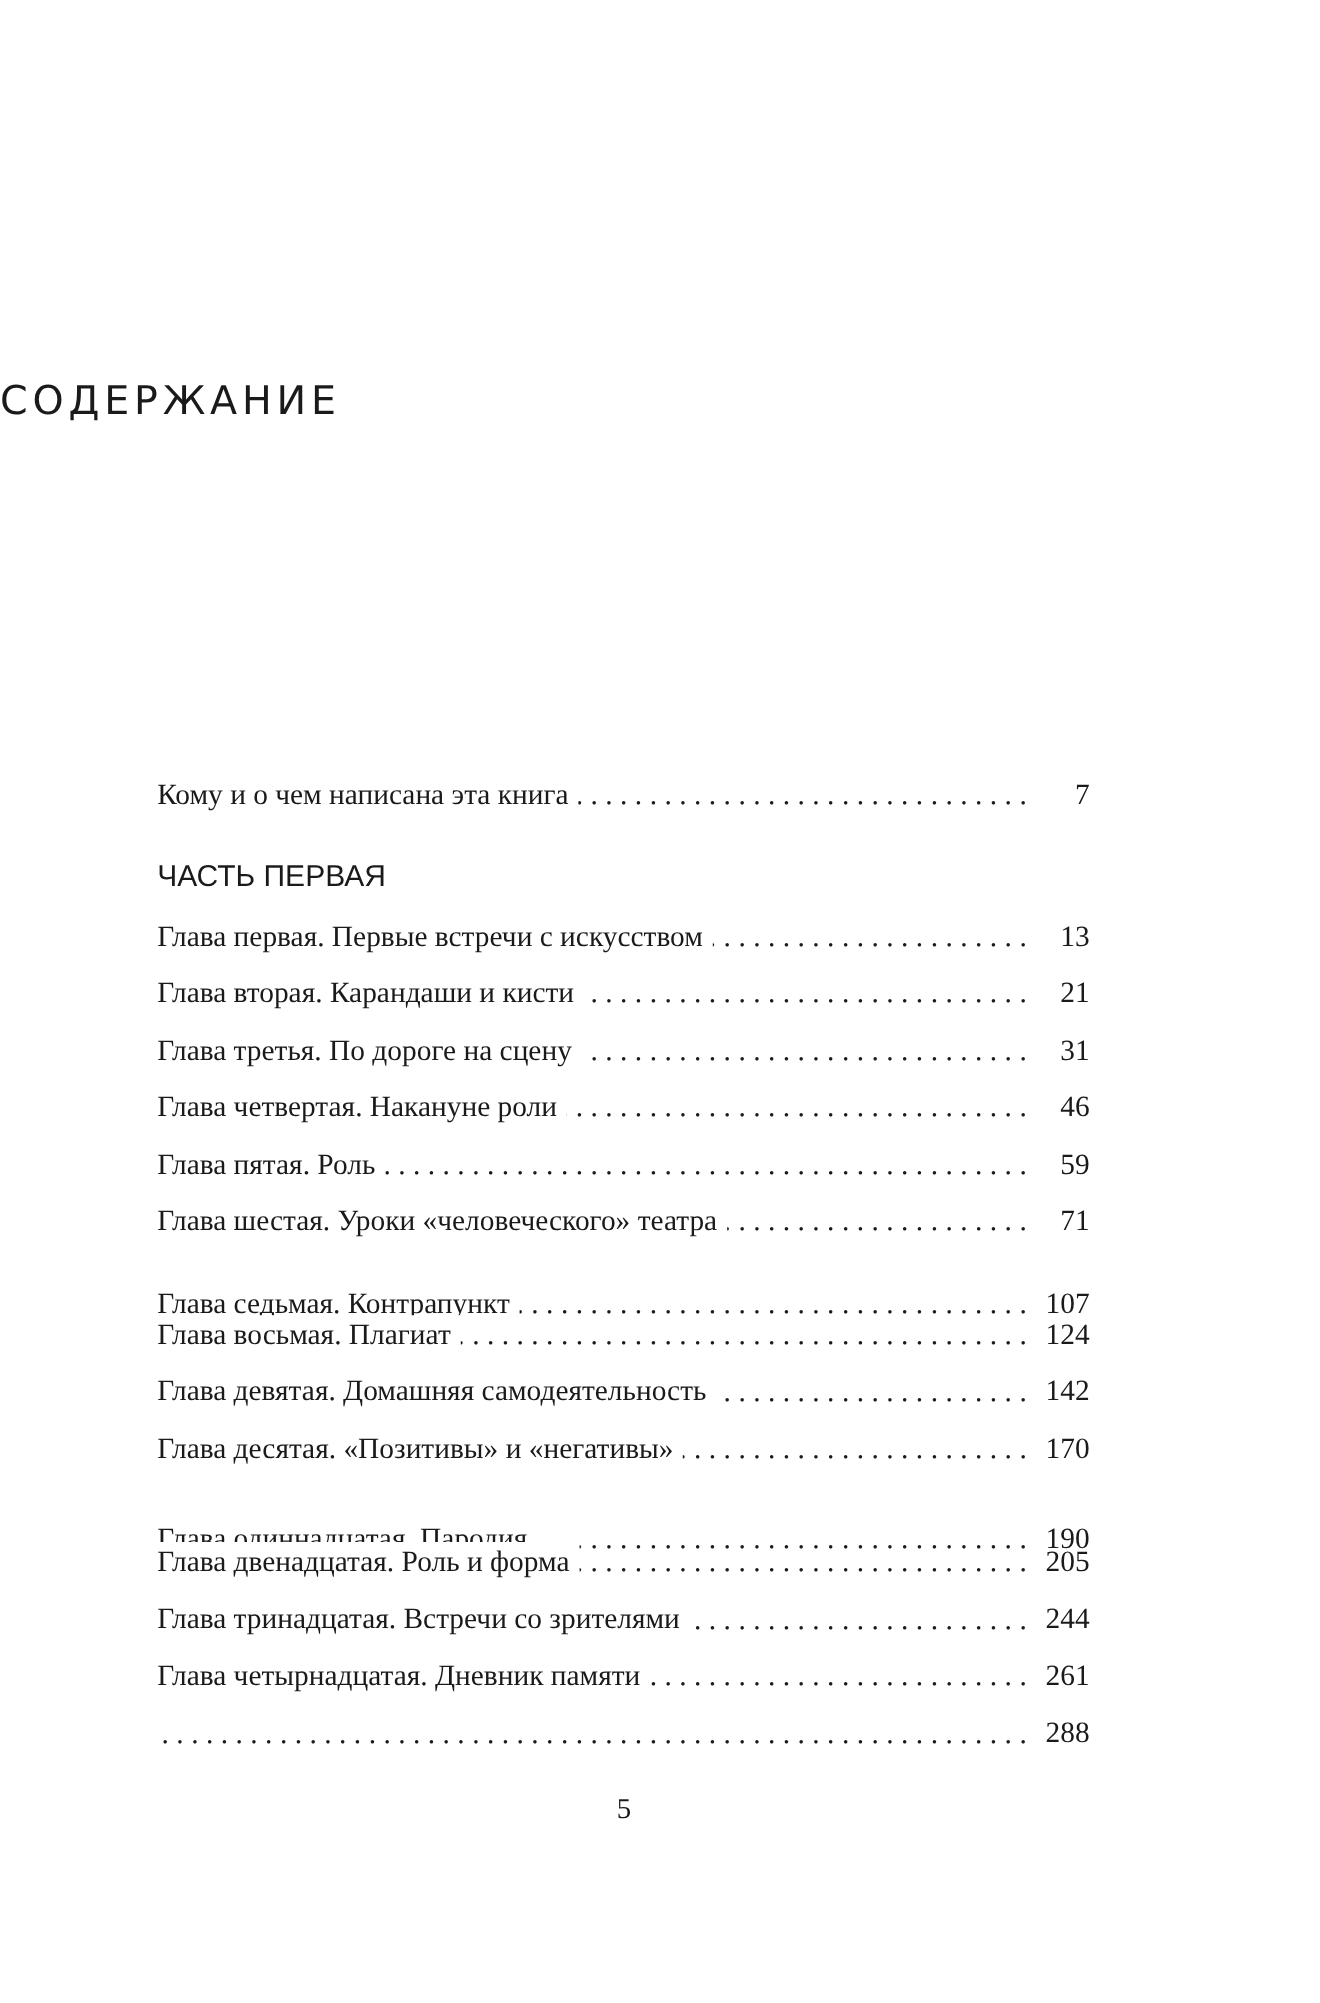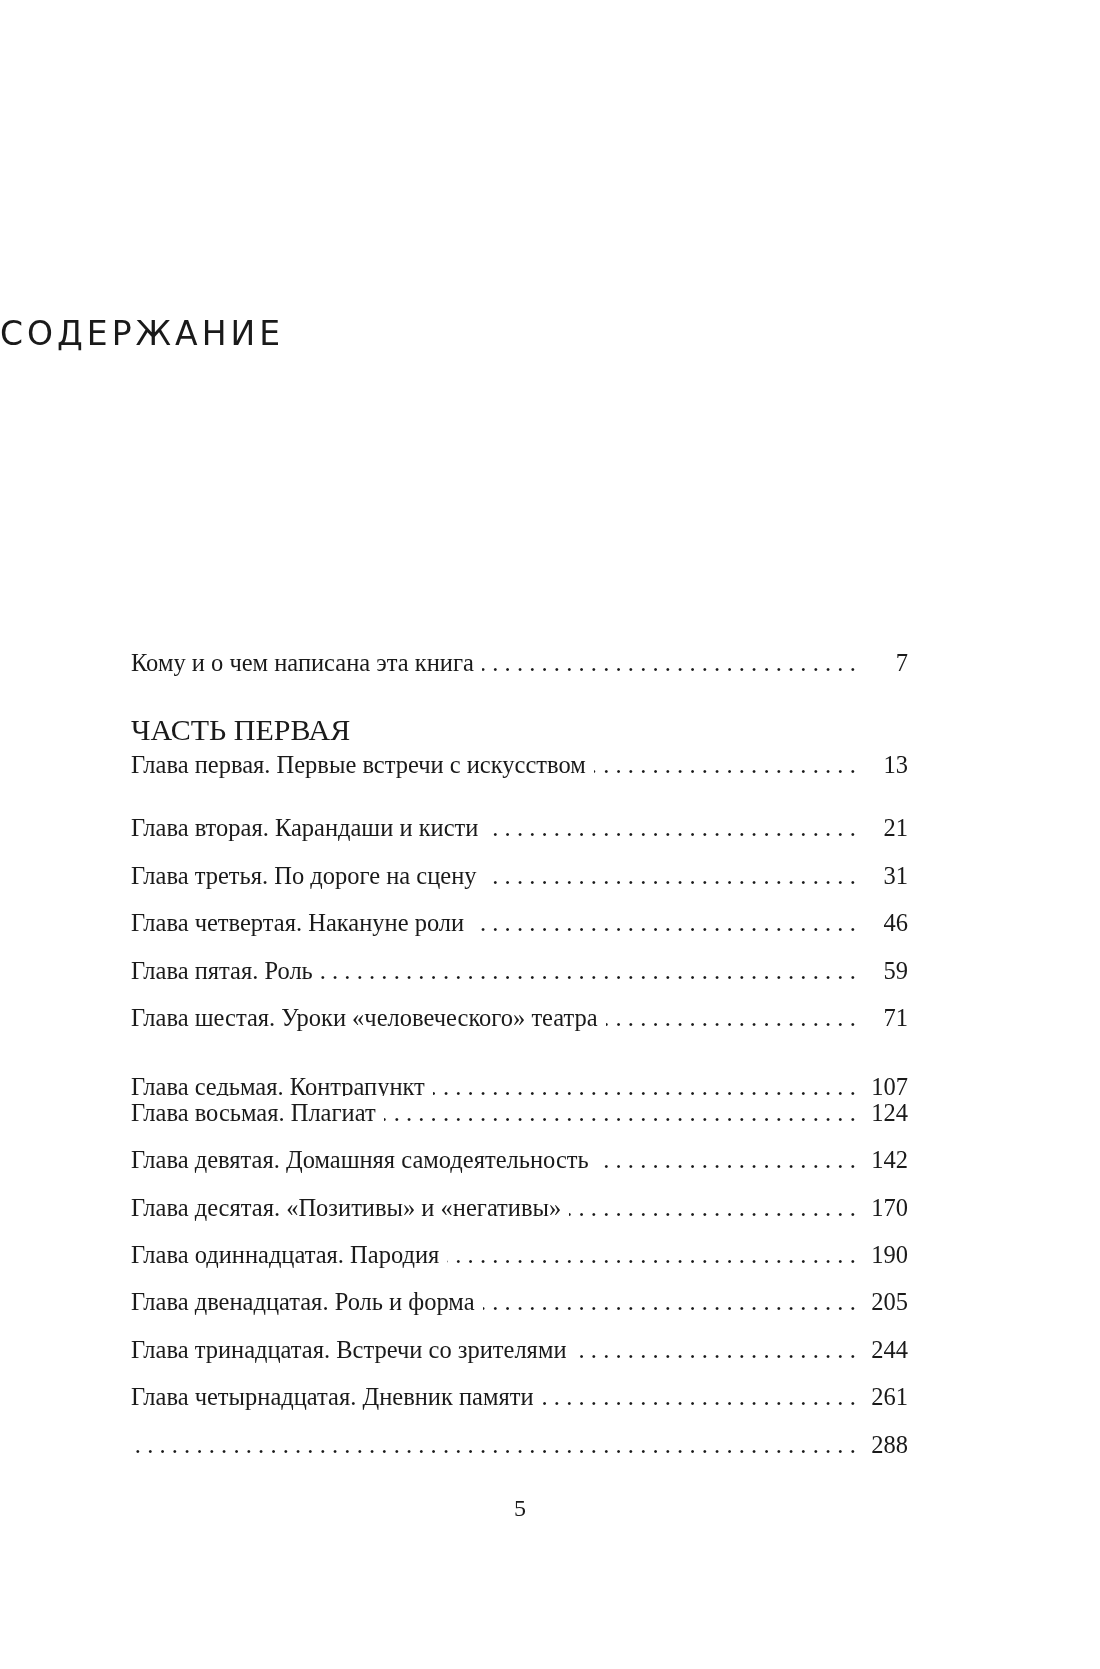--- a/index.html
+++ b/index.html
@@ -17,42 +17,42 @@
     white-space: nowrap;
   }
   .entry .label { position: absolute; left: 0; top: 0; background: #fff; padding-right: 8px; z-index: 2; }
   .entry .leader {
     position: absolute; left: 0; right: 46px; top: 0; overflow: hidden; z-index: 1;
     text-align: right; letter-spacing: 6.2px; direction: rtl;
   }
   .entry .num { position: absolute; right: 0; top: 0; text-align: right; }
   .part {
     position: absolute; left: 131px; top: 713px;
-    font-family: Liberation Serif, serif; font-size: 30px; line-height: 34px;
+    font-family: Liberation Sans, sans-serif; font-size: 25px; line-height: 34px;
   }
   .folio {
     position: absolute; left: 0; width: 1040px; top: 1493px; text-align: center;
     font-family: "Liberation Serif", serif; font-size: 24px; line-height: 30px;
   }
 </style>
 </head>
 <body>
 
 <h1 class="title">СОДЕРЖАНИЕ</h1>
 
 <div class="entry" style="top:646px;">
   <span class="label">Кому и о чем написана эта книга</span>
   <span class="leader">........................................................................................................</span>
   <span class="num">7</span>
 </div>
 
 <div class="part">ЧАСТЬ ПЕРВАЯ</div>
 
 <div id="chapters">
-    <div class="entry" style="top: 748px; font-family: Liberation Serif, serif;">
+    <div class="entry" style="top: 764px; font-family: Liberation Serif, serif;">
       <span class="label">Глава первая. Первые встречи с искусством</span>
       <span class="leader">........................................................................................................</span>
       <span class="num">13</span>
     </div>
     <div class="entry" style="top: 811.4px;">
       <span class="label">Глава вторая. Карандаши и кисти</span>
       <span class="leader">........................................................................................................</span>
       <span class="num">21</span>
     </div>
     <div class="entry" style="top: 858.8px;">
@@ -88,21 +88,21 @@
     <div class="entry" style="top: 1143.2px;">
       <span class="label">Глава девятая. Домашняя самодеятельность</span>
       <span class="leader">........................................................................................................</span>
       <span class="num">142</span>
     </div>
     <div class="entry" style="top: 1190.6px;">
       <span class="label">Глава десятая. «Позитивы» и «негативы»</span>
       <span class="leader">........................................................................................................</span>
       <span class="num">170</span>
     </div>
-    <div class="entry" style="top: 1238px;">
+    <div class="entry" style="top: 1266px;">
       <span class="label">Глава одиннадцатая. Пародия</span>
       <span class="leader">........................................................................................................</span>
       <span class="num">190</span>
     </div>
     <div class="entry" style="top: 1285.4px;">
       <span class="label">Глава двенадцатая. Роль и форма</span>
       <span class="leader">........................................................................................................</span>
       <span class="num">205</span>
     </div>
     <div class="entry" style="top: 1332.8px;">

